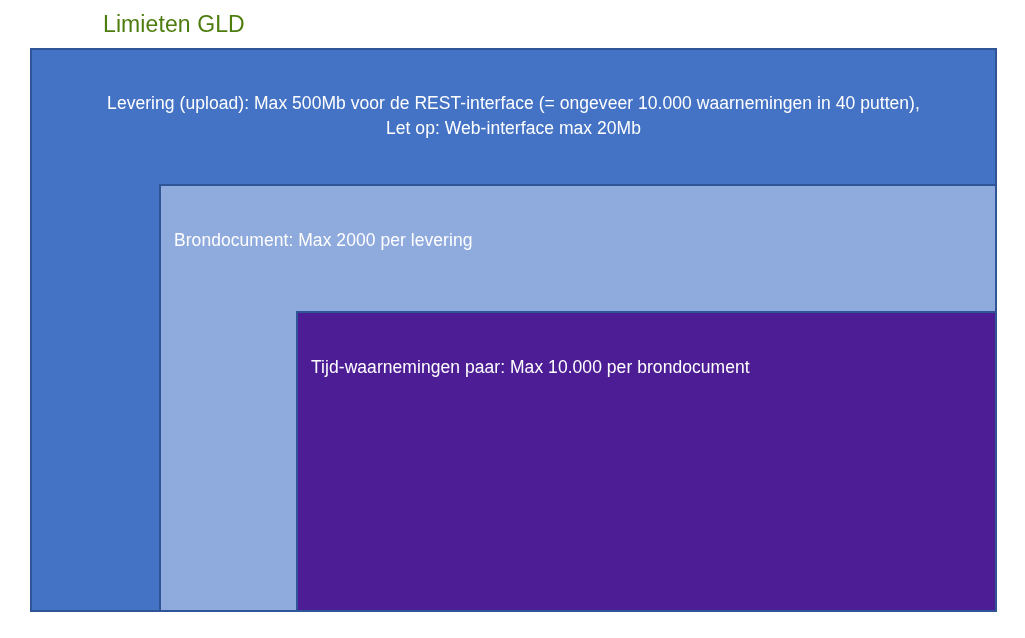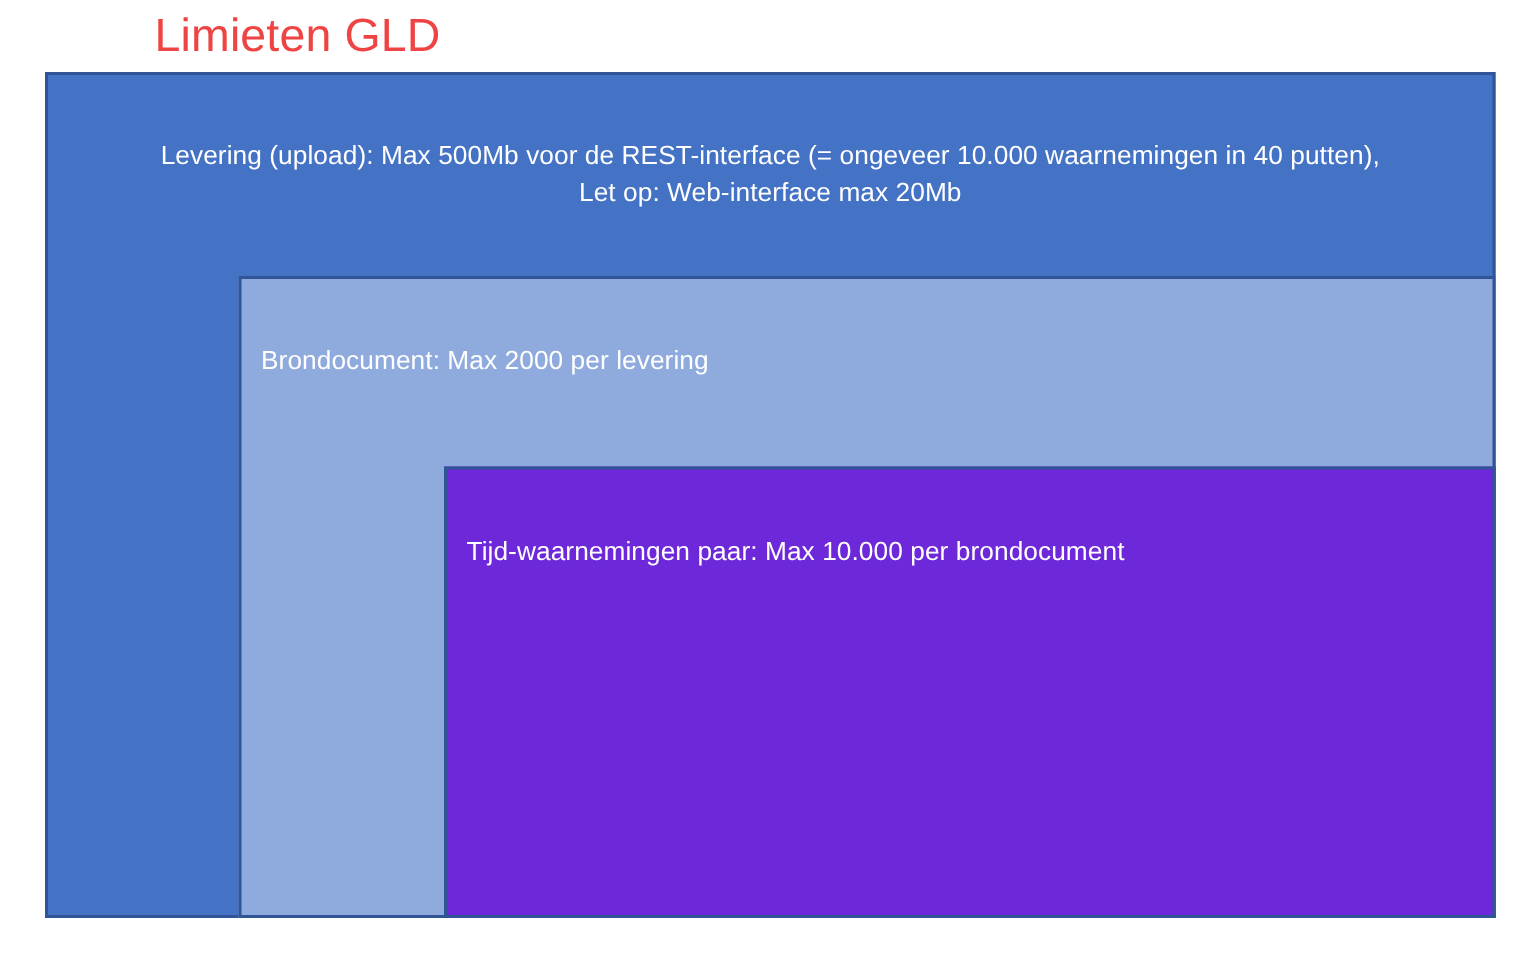--- a/index.html
+++ b/index.html
@@ -22,23 +22,23 @@
     top: 0;
     width: 1025px;
     height: 638px;
   }
 
   
   #diagram-title {
     position: absolute;
     left: 103px;
     top: 9px;
-    font-size: 31px;
+    font-size: 23px;
     line-height: 30px;
-    color: #ef4444;
+    color: #4d7c0f;
     white-space: nowrap;
     letter-spacing: 0.1px;
   }
 
   
   .box {
     position: absolute;
     box-sizing: border-box;
     border: 2px solid #2F5597;
   }
@@ -83,21 +83,21 @@
     left: 13px;
     top: 11px;
   }
 
   
   #box-tijdwaarnemingen {
     left: 296px;
     top: 311px;
     width: 701px;
     height: 301px;
-    background: #6d28d9;
+    background: #4c1d95;
     z-index: 3;
   }
   #label-tijdwaarnemingen {
     left: 13px;
     top: 11px;
   }
 </style>
 </head>
 <body>
 

